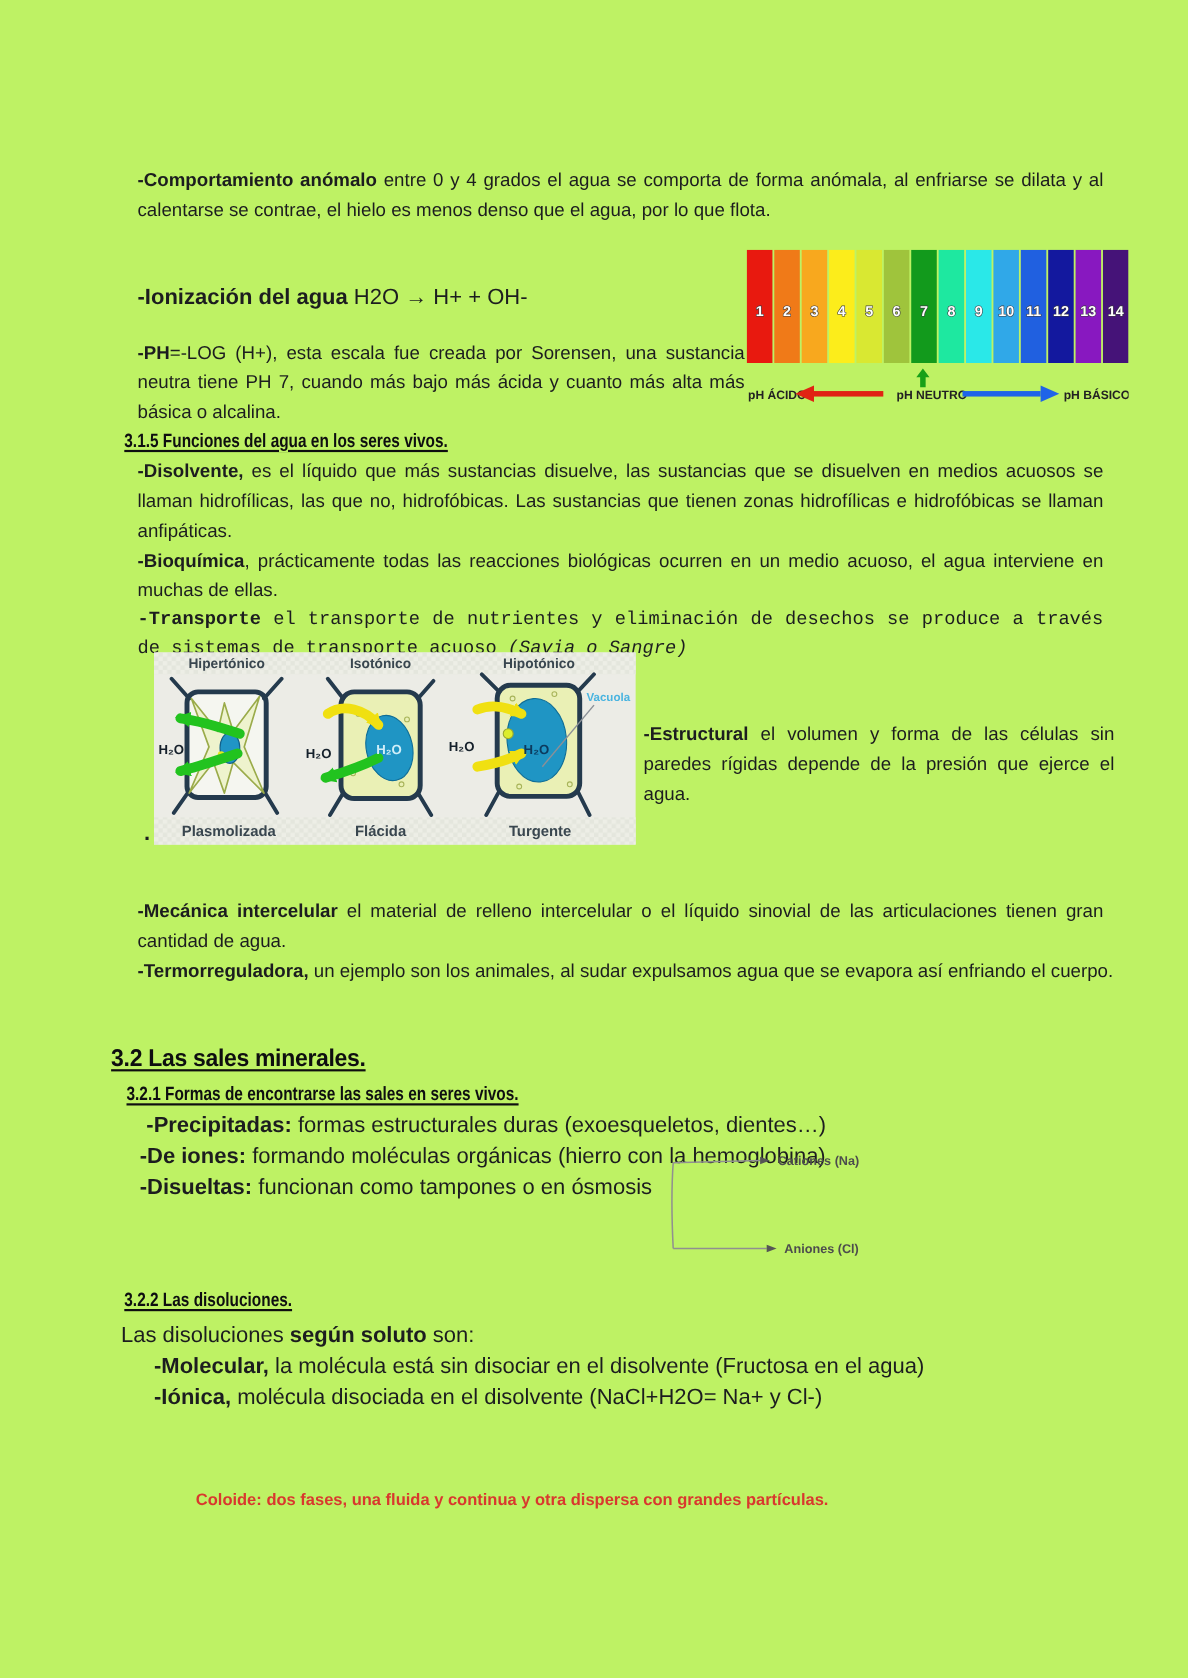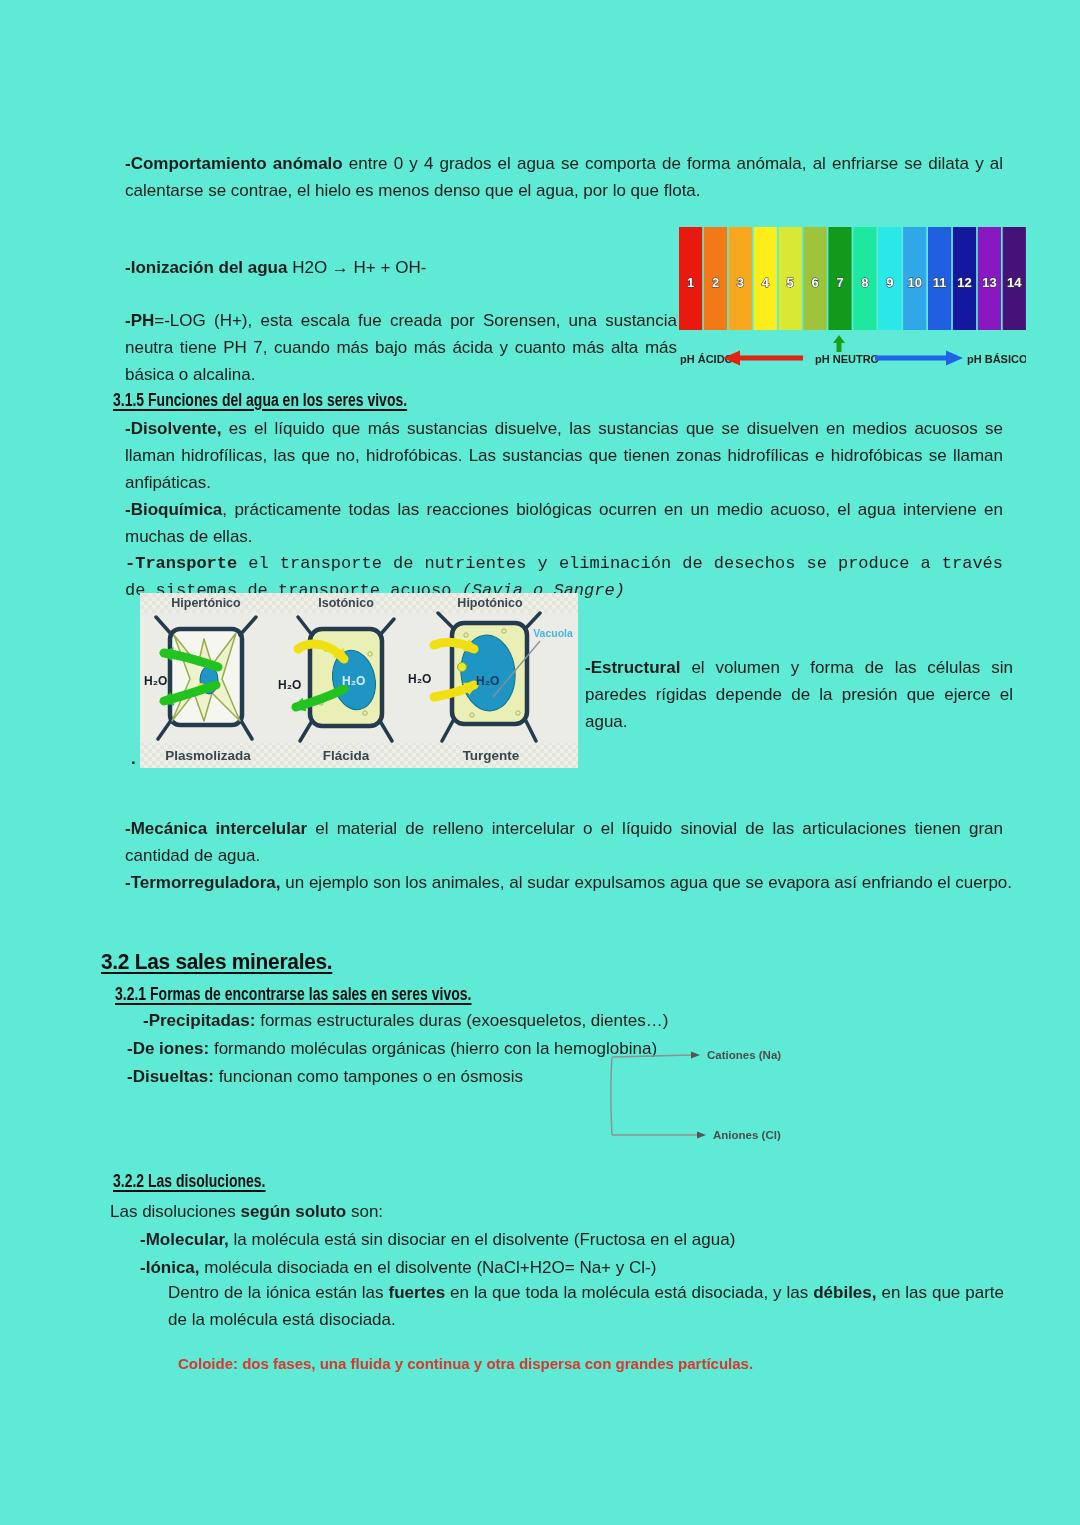--- a/index.html
+++ b/index.html
@@ -1,19 +1,19 @@
 <!DOCTYPE html>
 <html><head>
 <meta charset="utf-8">
 <style>
   html,body{margin:0;padding:0;background:#ffffff;}
-  #page{position:relative;width:1080px;height:1525px;background:#5eead4;overflow:hidden;
+  #page{position:relative;width:1080px;height:1525px;background:#bef264;overflow:hidden;
         font-family:"Liberation Sans",sans-serif;color:#1c1d1f;}
   .para{position:absolute;font-size:17px;line-height:27px;text-align:justify;color:#1c1d1f;}
-  .line{position:absolute;font-size:17px;line-height:27px;white-space:nowrap;color:#1c1d1f;}
+  .line{position:absolute;font-size:20px;line-height:27px;white-space:nowrap;color:#1c1d1f;}
   .seg-b{font-weight:700;}
   .seg-i{font-style:italic;}
   .hd{position:absolute;font-weight:700;color:#0e0e10;text-decoration:underline;
       text-underline-offset:3px;text-decoration-thickness:1.6px;white-space:nowrap;
       transform-origin:left top;}
   .hd-small{font-size:17.5px;transform:scaleX(0.8);}
   .hd-big{font-size:22px;transform:scaleX(0.95);letter-spacing:-0.3px;}
   .rednote{position:absolute;font-size:15px;font-weight:600;white-space:nowrap;}
   .fig{position:absolute;}
   .ph-num{font:700 13px "Liberation Sans",sans-serif;fill:#ffffff;stroke:#3a3a42;stroke-width:1.1px;
@@ -46,30 +46,29 @@
   <p class="para" style="left:585px;top:637px;width:428px;"><span class="seg-b">-Estructural</span><span> el volumen y forma de las células sin paredes rígidas depende de la presión que ejerce el agua.</span></p>
 
   <p class="para" style="left:125px;top:798px;width:878px;"><span class="seg-b">-Mecánica intercelular</span><span> el material de relleno intercelular o el líquido sinovial de las articulaciones tienen gran cantidad de agua.</span></p>
 
   <p class="para" style="left:125px;top:852px;width:892px;"><span class="seg-b">-Termorreguladora,</span><span> un ejemplo son los animales, al sudar expulsamos agua que se evapora así enfriando el cuerpo.</span></p>
 
   <h2 class="hd hd-big" style="left:101px;top:931px;">3.2 Las sales minerales.</h2>
 
   <h3 class="hd hd-small" style="left:115px;top:966px;">3.2.1 Formas de encontrarse las sales en seres vivos.</h3>
 
-  <p class="line" style="left:143px;top:990px;"><span class="seg-b">-Precipitadas:</span><span> formas estructurales duras (exoesqueletos, dientes…)</span></p>
+  <p class="line" style="left:133px;top:990px;"><span class="seg-b">-Precipitadas:</span><span> formas estructurales duras (exoesqueletos, dientes…)</span></p>
   <p class="line" style="left:127px;top:1018px;text-align:center;"><span class="seg-b">-De iones:</span><span> formando moléculas orgánicas (hierro con la hemoglobina)</span></p>
   <p class="line" style="left:127px;top:1046px;"><span class="seg-b">-Disueltas:</span><span> funcionan como tampones o en ósmosis</span></p>
 
   <h3 class="hd hd-small" style="left:113px;top:1153px;">3.2.2 Las disoluciones.</h3>
 
   <p class="line" style="left:110px;top:1181px;"><span>Las disoluciones </span><span class="seg-b">según soluto</span><span> son:</span></p>
   <p class="line" style="left:140px;top:1209px;"><span class="seg-b">-Molecular,</span><span> la molécula está sin disociar en el disolvente (Fructosa en el agua)</span></p>
   <p class="line" style="left:140px;top:1237px;"><span class="seg-b">-Iónica,</span><span> molécula disociada en el disolvente (NaCl+H2O= Na+ y Cl-)</span></p>
-  <p class="para" style="left:168px;top:1262px;width:836px;"><span>Dentro de la iónica están las </span><span class="seg-b">fuertes</span><span> en la que toda la molécula está disociada, y las </span><span class="seg-b">débiles,</span><span> en las que parte de la molécula está disociada.</span></p>
   <p class="rednote" style="left: 178px; top: 1340px; color: rgb(217, 56, 46);">Coloide: dos fases, una fluida y continua y otra dispersa con grandes partículas.</p>
 
   <div class="fig" style="left:678px;top:227px;width:348px;height:140px;">
     <svg width="348" height="140" viewBox="0 0 348 140">
       <g>
           <rect x="1" y="0" width="23.2" height="103" fill="#e8190f"></rect>
           <text x="12.6" y="60" class="ph-num">1</text>
           <rect x="25.9" y="0" width="23.2" height="103" fill="#f07a18"></rect>
           <text x="37.5" y="60" class="ph-num">2</text>
           <rect x="50.8" y="0" width="23.2" height="103" fill="#f8a81e"></rect>

